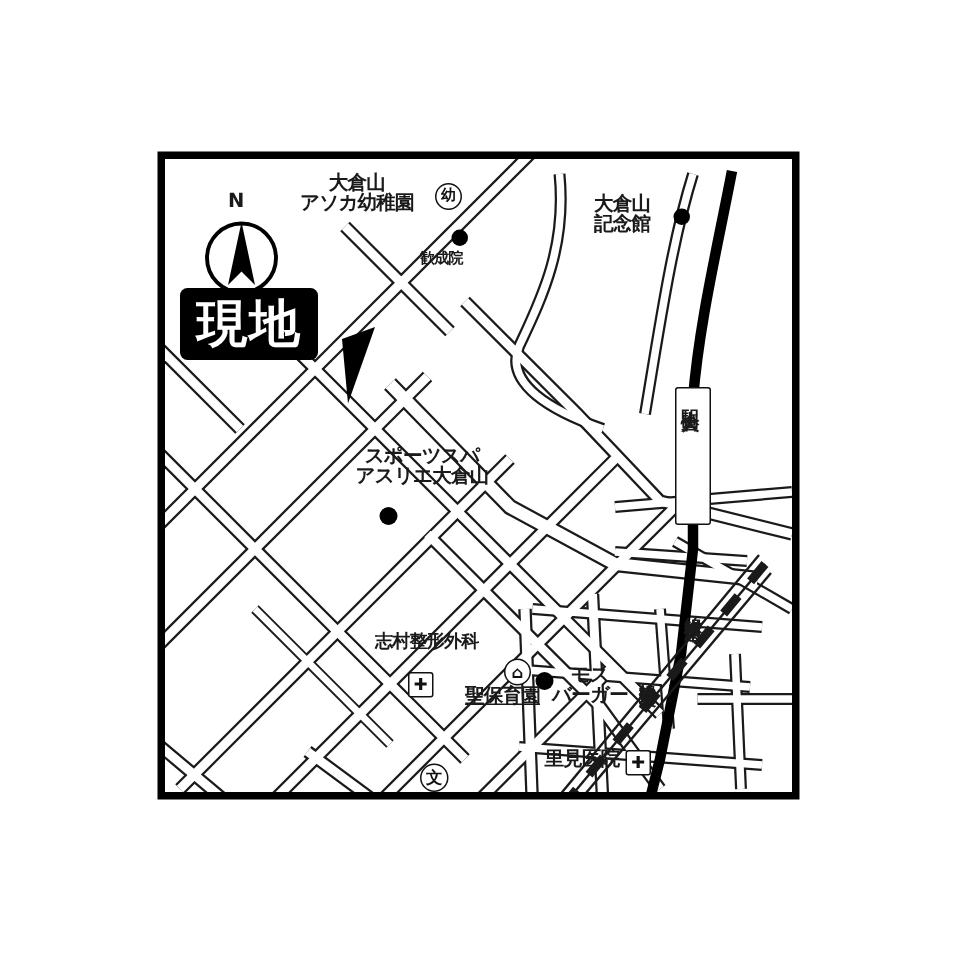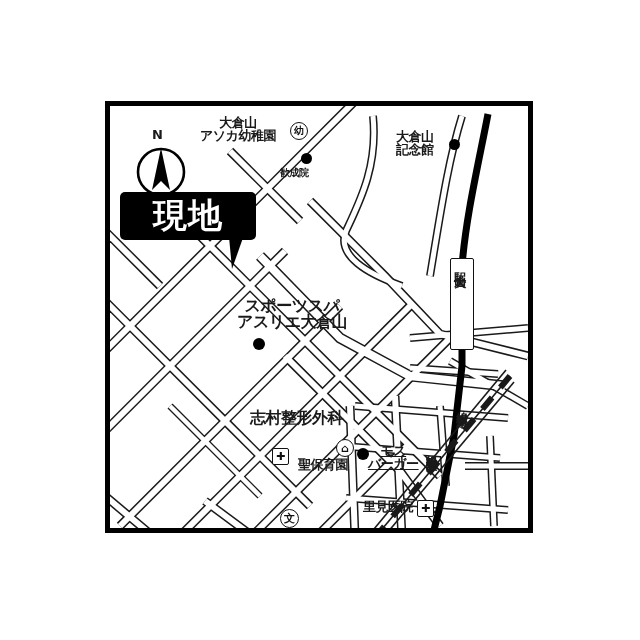--- a/index.html
+++ b/index.html
@@ -206,43 +206,43 @@
       <div class="mlabel" style="left:20px; top:0px; font-size:13px; font-weight:700;">N</div>
       <svg width="58" height="70" viewBox="0 0 58 70">
         <circle cx="29" cy="44" r="23" fill="#fff" stroke="#000" stroke-width="2.6"></circle>
         <polygon points="29,20 20,62 29,53 38,62" fill="#000"></polygon>
       </svg>
     </div>
 
     <svg style="position:absolute; left:0; top:0; width:418px; height:422px; pointer-events:none;">
       <polygon points="118,120 140,112 122,163" fill="#000"></polygon>
     </svg>
-    <div id="site-badge" style="left:10px; top:86px; width:136px; height:48px; font-size:34px;">現地</div>
+    <div id="site-badge" style="left:10px; top:86px; width:92px; height:48px; font-size:34px;">現地</div>
 
     <div class="poi-dot" style="left:191px; top:47px; width:11px; height:11px;"></div>
     <div class="poi-dot" style="left:339px; top:33px; width:11px; height:11px;"></div>
     <div class="poi-dot" style="left:143px; top:232px; width:12px; height:12px;"></div>
     <div class="poi-dot" style="left:247px; top:342px; width:12px; height:12px;"></div>
 
     <div class="icon-badge" style="left:180px; top:16px; width:16px; height:16px; font-size:10px;">幼</div>
     <div class="icon-badge hosp" style="left:162px; top:342px; width:15px; height:15px; font-size:11px;">✚</div>
     <div class="icon-badge hosp" style="left:307px; top:394px; width:15px; height:15px; font-size:11px;">✚</div>
     <div class="icon-badge" style="left:226px; top:333px; width:16px; height:16px; font-size:11px;">⌂</div>
 
     <div class="icon-badge" style="left:170px; top:403px; width:17px; height:17px; font-size:11px;">文</div>
 
     <div class="mlabel" style="left:90px; top:10px; font-size:13px;">大倉山
 アソカ幼稚園</div>
     <div class="mlabel" style="left:170px; top:62px; font-size:10px;">歓成院</div>
     <div class="mlabel" style="left:286px; top:24px; font-size:13px;">大倉山
 記念館</div>
-    <div class="mlabel" style="left:127px; top:192px; font-size:16px;">スポーツスパ
+    <div class="mlabel" style="left:127px; top:192px; font-size:13px;">スポーツスパ
 アスリエ大倉山</div>
-    <div class="mlabel" style="left:140px; top:304px; font-size:16px;">志村整形外科</div>
-    <div class="mlabel" style="left:188px; top:352px; font-size:13px;">聖保育園</div>
-    <div class="mlabel" style="left:258px; top:338px; font-size:13px;text-decoration:underline;">モス
+    <div class="mlabel" style="left:140px; top:316px; font-size:12px;font-family:Liberation Mono, monospace;">志村整形外科</div>
+    <div class="mlabel" style="left:200px; top:352px; font-size:13px;text-decoration:underline;">聖保育園</div>
+    <div class="mlabel" style="left:258px; top:338px; font-size:13px;">モス
 バーガー</div>
     <div class="mlabel" style="left:253px; top:394px; font-size:13px;text-align:right;">里見医院</div>
 
     <div class="mlabel" style="left:155px; top:424px; font-size:13px;">大綱中</div>
 
   </div>
 </div>
 
 </body></html>

